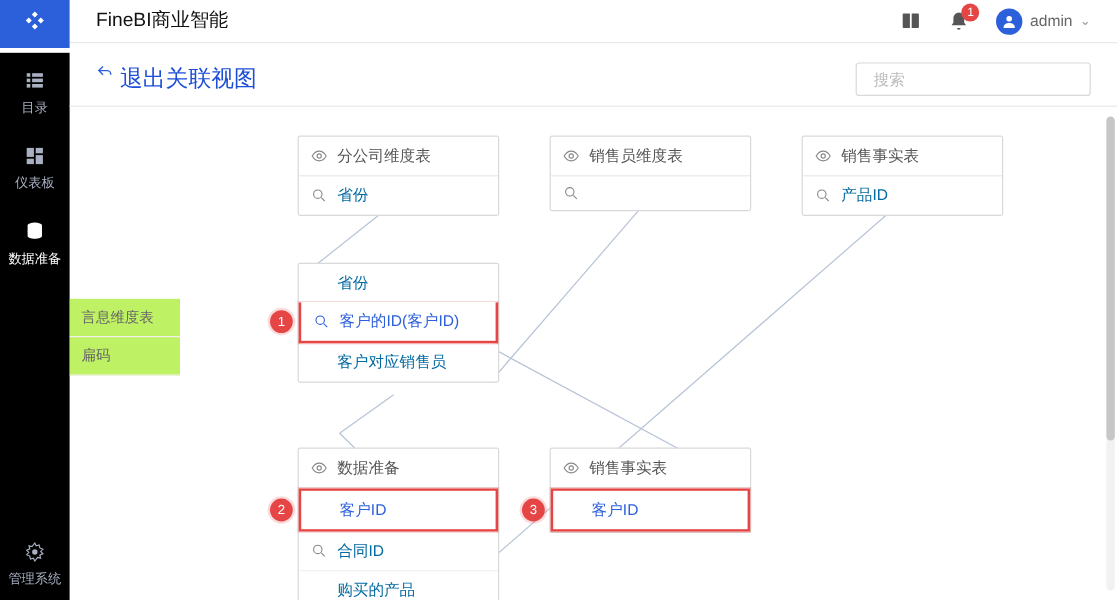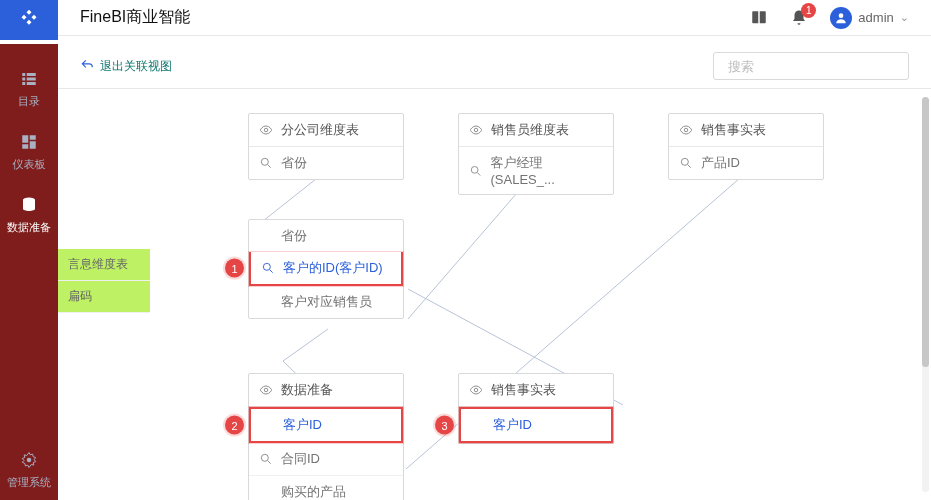--- a/index.html
+++ b/index.html
@@ -13,49 +13,49 @@
 .header-right { margin-left: auto; display: flex; align-items: center; gap: 22px; padding-right: 22px; }
 .header-icon { width: 18px; height: 18px; color: #666; position: relative; cursor: pointer; }
 .badge { position: absolute; top: -6px; right: -8px; background: #e64545; color: #fff; border-radius: 50%; width: 15px; height: 15px; font-size: 10px; display: flex; align-items: center; justify-content: center; }
 .user-box { display: flex; align-items: center; gap: 6px; cursor: pointer; }
 .avatar-circle { width: 22px; height: 22px; border-radius: 50%; background: #2c60db; display: flex; align-items: center; justify-content: center; }
 .avatar-circle svg { width: 14px; height: 14px; fill: #fff; }
 .user-name { color: #666; font-size: 13px; }
 .chevron { color: #999; font-size: 11px; }
 
 
-.sidebar { position: absolute; left: 0; top: 44px; bottom: 0; width: 58px; background: #7f1d1d; display: flex; flex-direction: column; align-items: center; padding-top: 12px; }
+.sidebar { position: absolute; left: 0; top: 44px; bottom: 0; width: 58px; background: #000000; display: flex; flex-direction: column; align-items: center; padding-top: 0; }
 .side-item { width: 58px; padding: 14px 0 10px; display: flex; flex-direction: column; align-items: center; gap: 6px; color: #a8b0c2; cursor: pointer; font-size: 11px; }
 .side-item.active { color: #fff; }
 .side-item svg { width: 18px; height: 18px; fill: currentColor; }
 .side-spacer { flex: 1; }
 
 
 .main { position: absolute; left: 58px; top: 44px; right: 0; bottom: 0; display: flex; flex-direction: column; }
 .toolbar { height: 44px; display: flex; align-items: center; padding: 0 22px; gap: 10px; }
-.exit-link { color: #0f766e; display: flex; align-items: flex-start; gap: 6px; cursor: pointer; font-size: 12px; }
+.exit-link { color: #1d4ed8; display: flex; align-items: flex-start; gap: 6px; cursor: pointer; font-size: 19px; }
 .exit-link svg { width: 14px; height: 14px; stroke: #2c60db; fill: none; stroke-width: 2; }
 .search-box { margin-left: auto; width: 196px; height: 28px; border: 1px solid #d9d9d9; border-radius: 3px; display: flex; align-items: center; padding: 0 8px; gap: 6px; color: #999; }
 .search-box input { border: none; outline: none; flex: 1; font-size: 13px; color: #333; background: transparent; }
 .search-box input::placeholder { color: #bbb; }
 .divider { height: 1px; background: #e8e8e8; margin: 0 0 0 0; }
 
 
 .canvas { position: relative; flex: 1; overflow: hidden; }
 .canvas svg.lines { position: absolute; left: 0; top: 0; width: 100%; height: 100%; pointer-events: none; }
 
 
 .side-panel { position: absolute; left: 0; top: 160px; width: 92px; background: #bef264; }
 .side-panel-row { padding: 7px 10px; color: #666; font-size: 12px; border-bottom: 1px solid #f0f0f0; }
 
 
-.node { position: absolute; background: #fff; border: 1px solid #d9d9d9; border-radius: 2px; width: 156px; }
+.node { position: absolute; background: #fff; border: 1px solid #d9d9d9; border-radius: 2px; width: 168px; text-align: right; }
 .node-head { display: flex; align-items: center; gap: 8px; padding: 7px 10px; border-bottom: 1px solid #e8e8e8; color: #555; font-size: 13px; }
 .node-head svg, .node-row svg { width: 14px; height: 14px; fill: none; stroke: #888; stroke-width: 1.6; }
-.node-row { display: flex; align-items: center; gap: 8px; padding: 7px 10px; color: #737373; font-size: 13px; }
+.node-row { display: flex; align-items: center; gap: 8px; padding: 7px 10px; color: #0369a1; font-size: 13px; }
 .node-row.hl { border: 2px solid #e64545; color: #2c60db; box-shadow: 0 0 0 1px rgba(230,69,69,.25); position: relative; }
 .node-row.hl .row-icon { stroke: #2c60db; }
 .num-badge { position: absolute; left: -26px; top: 50%; transform: translateY(-50%); width: 19px; height: 19px; border-radius: 50%; background: #e64545; color: #fff; font-size: 11px; display: flex; align-items: center; justify-content: center; box-shadow: 0 0 0 2px rgba(230,69,69,.2); }
 .node-row + .node-row { border-top: 1px solid #f0f0f0; }
 .node-row.hl + .node-row, .node-row + .node-row.hl { border-top: none; }
 
 .scrollbar { position: absolute; right: 2px; top: 8px; bottom: 8px; width: 7px; background: #f2f2f2; border-radius: 4px; }
 .scrollbar-thumb { position: absolute; left: 0; right: 0; top: 0; height: 270px; background: #c7c7c7; border-radius: 4px; }
 </style>
 </head>
@@ -194,21 +194,20 @@
             <path d="M2 12s4-7 10-7 10 7 10 7-4 7-10 7S2 12 2 12z"></path>
             <circle cx="12" cy="12" r="3"></circle>
           </svg>
         <span>销售员维度表</span>
       </div>
       <div class="node-row">
         <svg viewBox="0 0 24 24" class="row-icon">
             <circle cx="10" cy="10" r="6"></circle>
             <line x1="15" y1="15" x2="20" y2="20"></line>
           </svg>
-        <span>客户经理(SALES_...</span>
       </div>
     </div>
 
     <div class="node" style="left:610px; top:24px;">
       <div class="node-head">
         <svg viewBox="0 0 24 24">
             <path d="M2 12s4-7 10-7 10 7 10 7-4 7-10 7S2 12 2 12z"></path>
             <circle cx="12" cy="12" r="3"></circle>
           </svg>
         <span>销售事实表</span>

